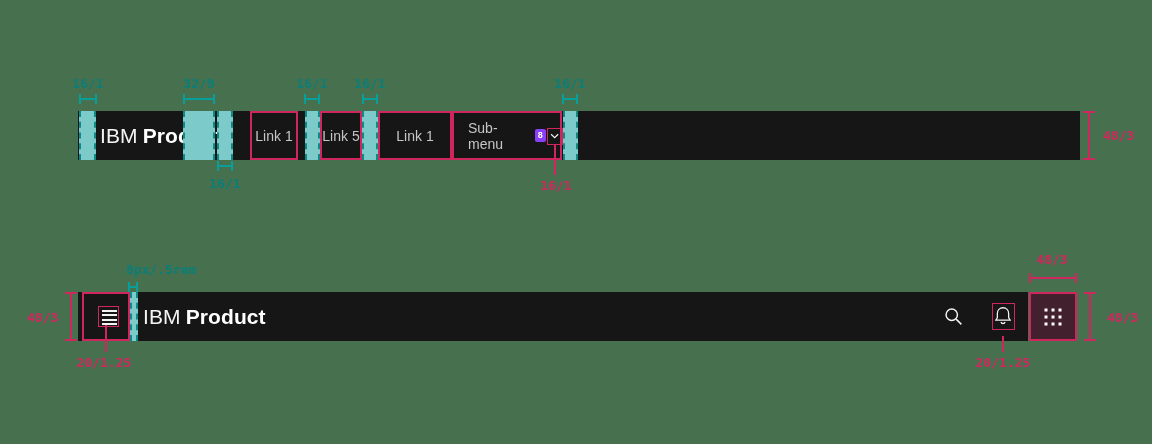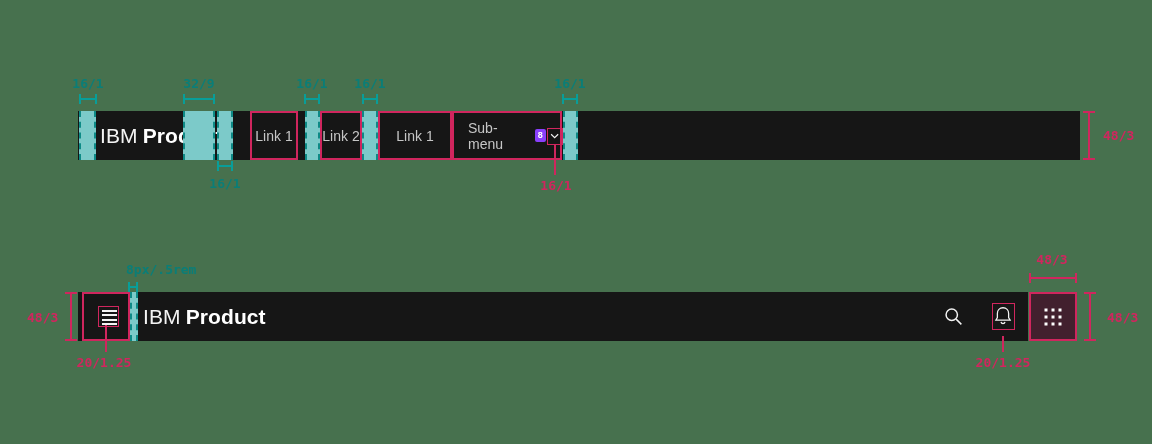--- a/index.html
+++ b/index.html
@@ -71,21 +71,21 @@
         <b>Product</b>
       </div>
     <div class="tealblock" style="left:105px;width:32px;"></div>
     <div class="tealblock" style="left:139px;width:16px;"></div>
 
     <div class="linkbox" style="left:172px;width:48px;">
         <span>Link 1</span>
       </div>
     <div class="tealblock" style="left:227px;width:15px;"></div>
     <div class="linkbox" style="left:242px;width:42px;">
-        <span>Link 2</span>
+        <span>Link 5</span>
       </div>
     <div class="tealblock" style="left:284px;width:16px;"></div>
     <div class="linkbox" style="left:300px;width:74px;">
         <span>Link 1</span>
       </div>
 
     <div class="linkbox" style="left:374px;width:110px;justify-content:center;padding-left:14px;">
       <span>Sub-menu</span>
       <span class="badge">8</span>
       <svg class="icon-svg" style="margin-left:3px;" width="12" height="12" viewBox="0 0 16 16">

